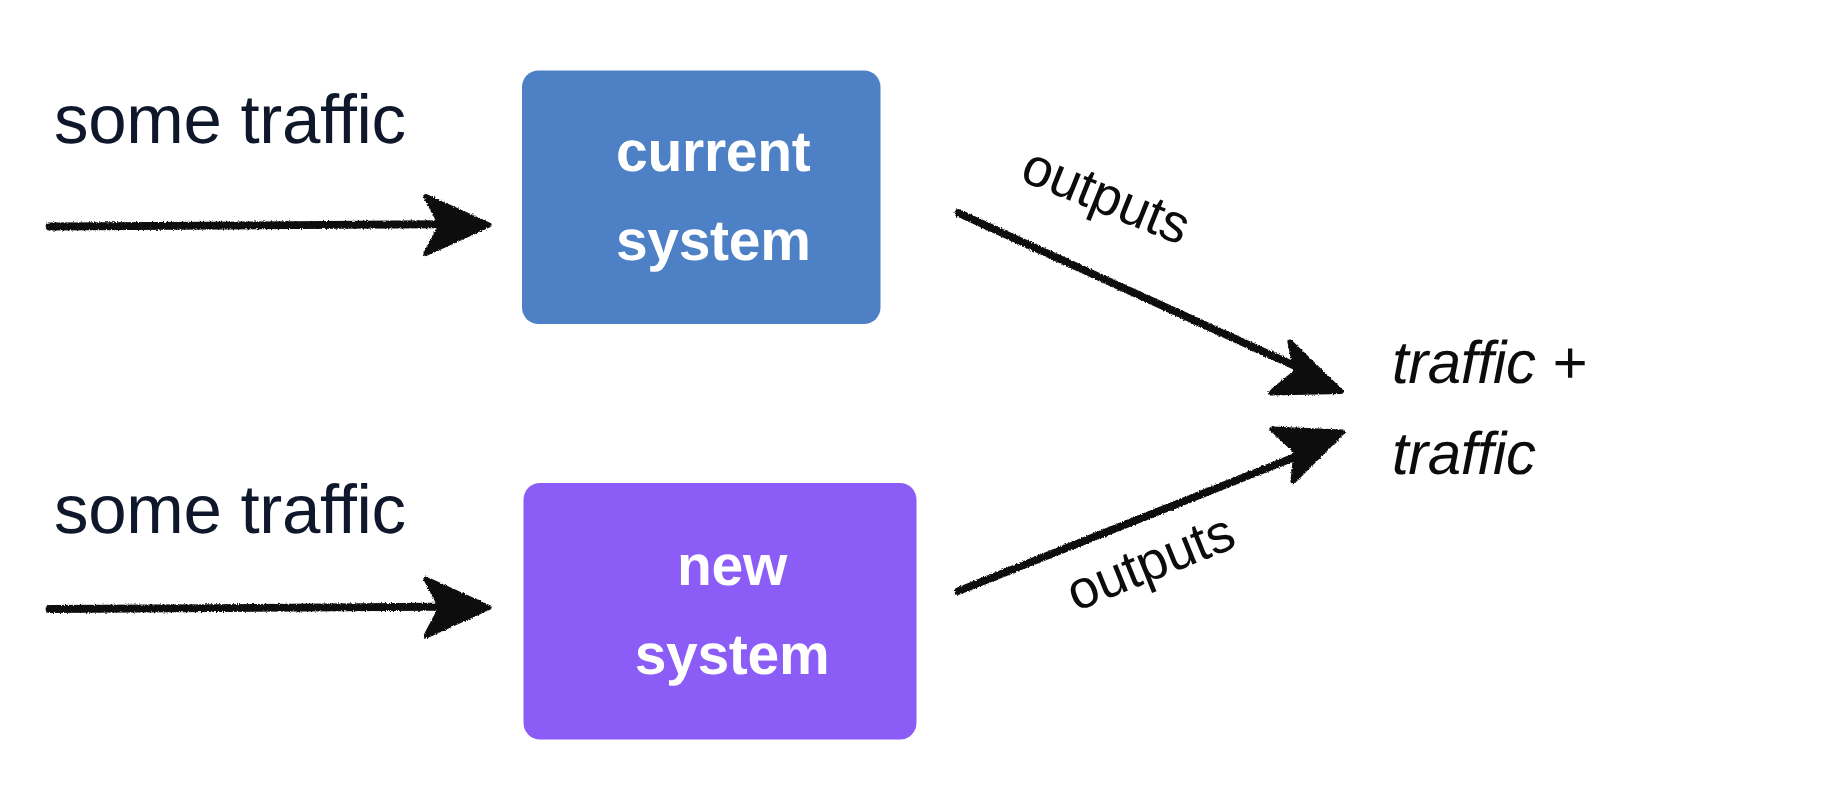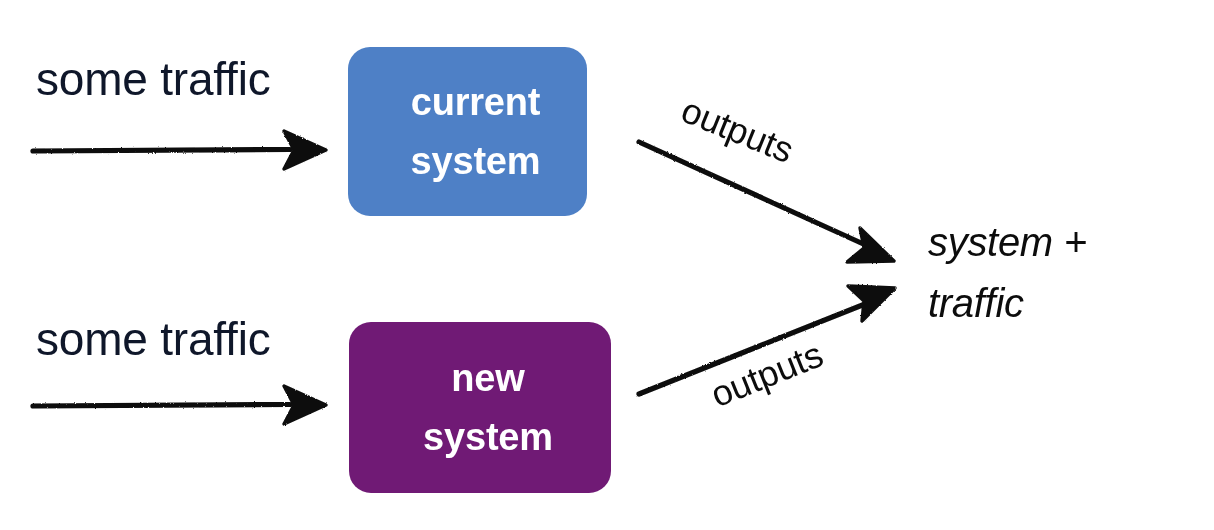--- a/index.html
+++ b/index.html
@@ -30,21 +30,21 @@
     white-space: nowrap;
     letter-spacing: -0.2px;
     line-height: 1;
   }
   #traffic-label-top    { left: 36px; top: 56px; }
   #traffic-label-bottom { left: 36px; top: 316px; }
 
   
   .system-box {
     position: absolute;
-    border-radius: 22px;
+    border-radius: 11px;
     display: flex;
     flex-direction: column;
     align-items: center;
     justify-content: center;
     box-sizing: border-box;
     padding-left: 16px;
   }
   .system-box .box-line {
     font-family: "Liberation Sans", sans-serif;
     font-size: 38px;
@@ -113,21 +113,21 @@
 
   <div class="traffic-label" id="traffic-label-top">some traffic</div>
 
   <div class="traffic-label" id="traffic-label-bottom">some traffic</div>
 
   <div class="system-box" id="box-current" style="background:#4e80c6">
     <div class="box-line">current</div>
     <div class="box-line">system</div>
   </div>
 
-  <div class="system-box" id="box-new" style="background:#701a75">
+  <div class="system-box" id="box-new" style="background:#8b5cf6">
     <div class="box-line">new</div>
     <div class="box-line">system</div>
   </div>
 
   <svg id="arrow-layer" viewBox="0 0 1214 530">
     <defs>
       <filter id="rough" x="-20%" y="-20%" width="140%" height="140%">
         <feTurbulence type="fractalNoise" baseFrequency="0.9" numOctaves="3" seed="7" result="noise"></feTurbulence>
         <feDisplacementMap in="SourceGraphic" in2="noise" scale="2.1" xChannelSelector="R" yChannelSelector="G"></feDisplacementMap>
       </filter>
@@ -152,17 +152,17 @@
       <path d="M 639 394 L 870 302" stroke="#0c0c0c" stroke-width="5.2" stroke-linecap="round" fill="none"></path>
       <path d="M 848 286 L 895 288 L 862 321 L 864 301 Z" fill="#0c0c0c" stroke="#0c0c0c" stroke-width="3.4" stroke-linejoin="round"></path>
     </g>
   </svg>
 
   <div class="outputs-label" id="outputs-label-top">outputs</div>
 
   <div class="outputs-label" id="outputs-label-bottom">outputs</div>
 
   <div id="compare-evaluate">
-    <div>system +</div>
+    <div>traffic +</div>
     <div>traffic</div>
   </div>
 
 </div>
 
 </body></html>

